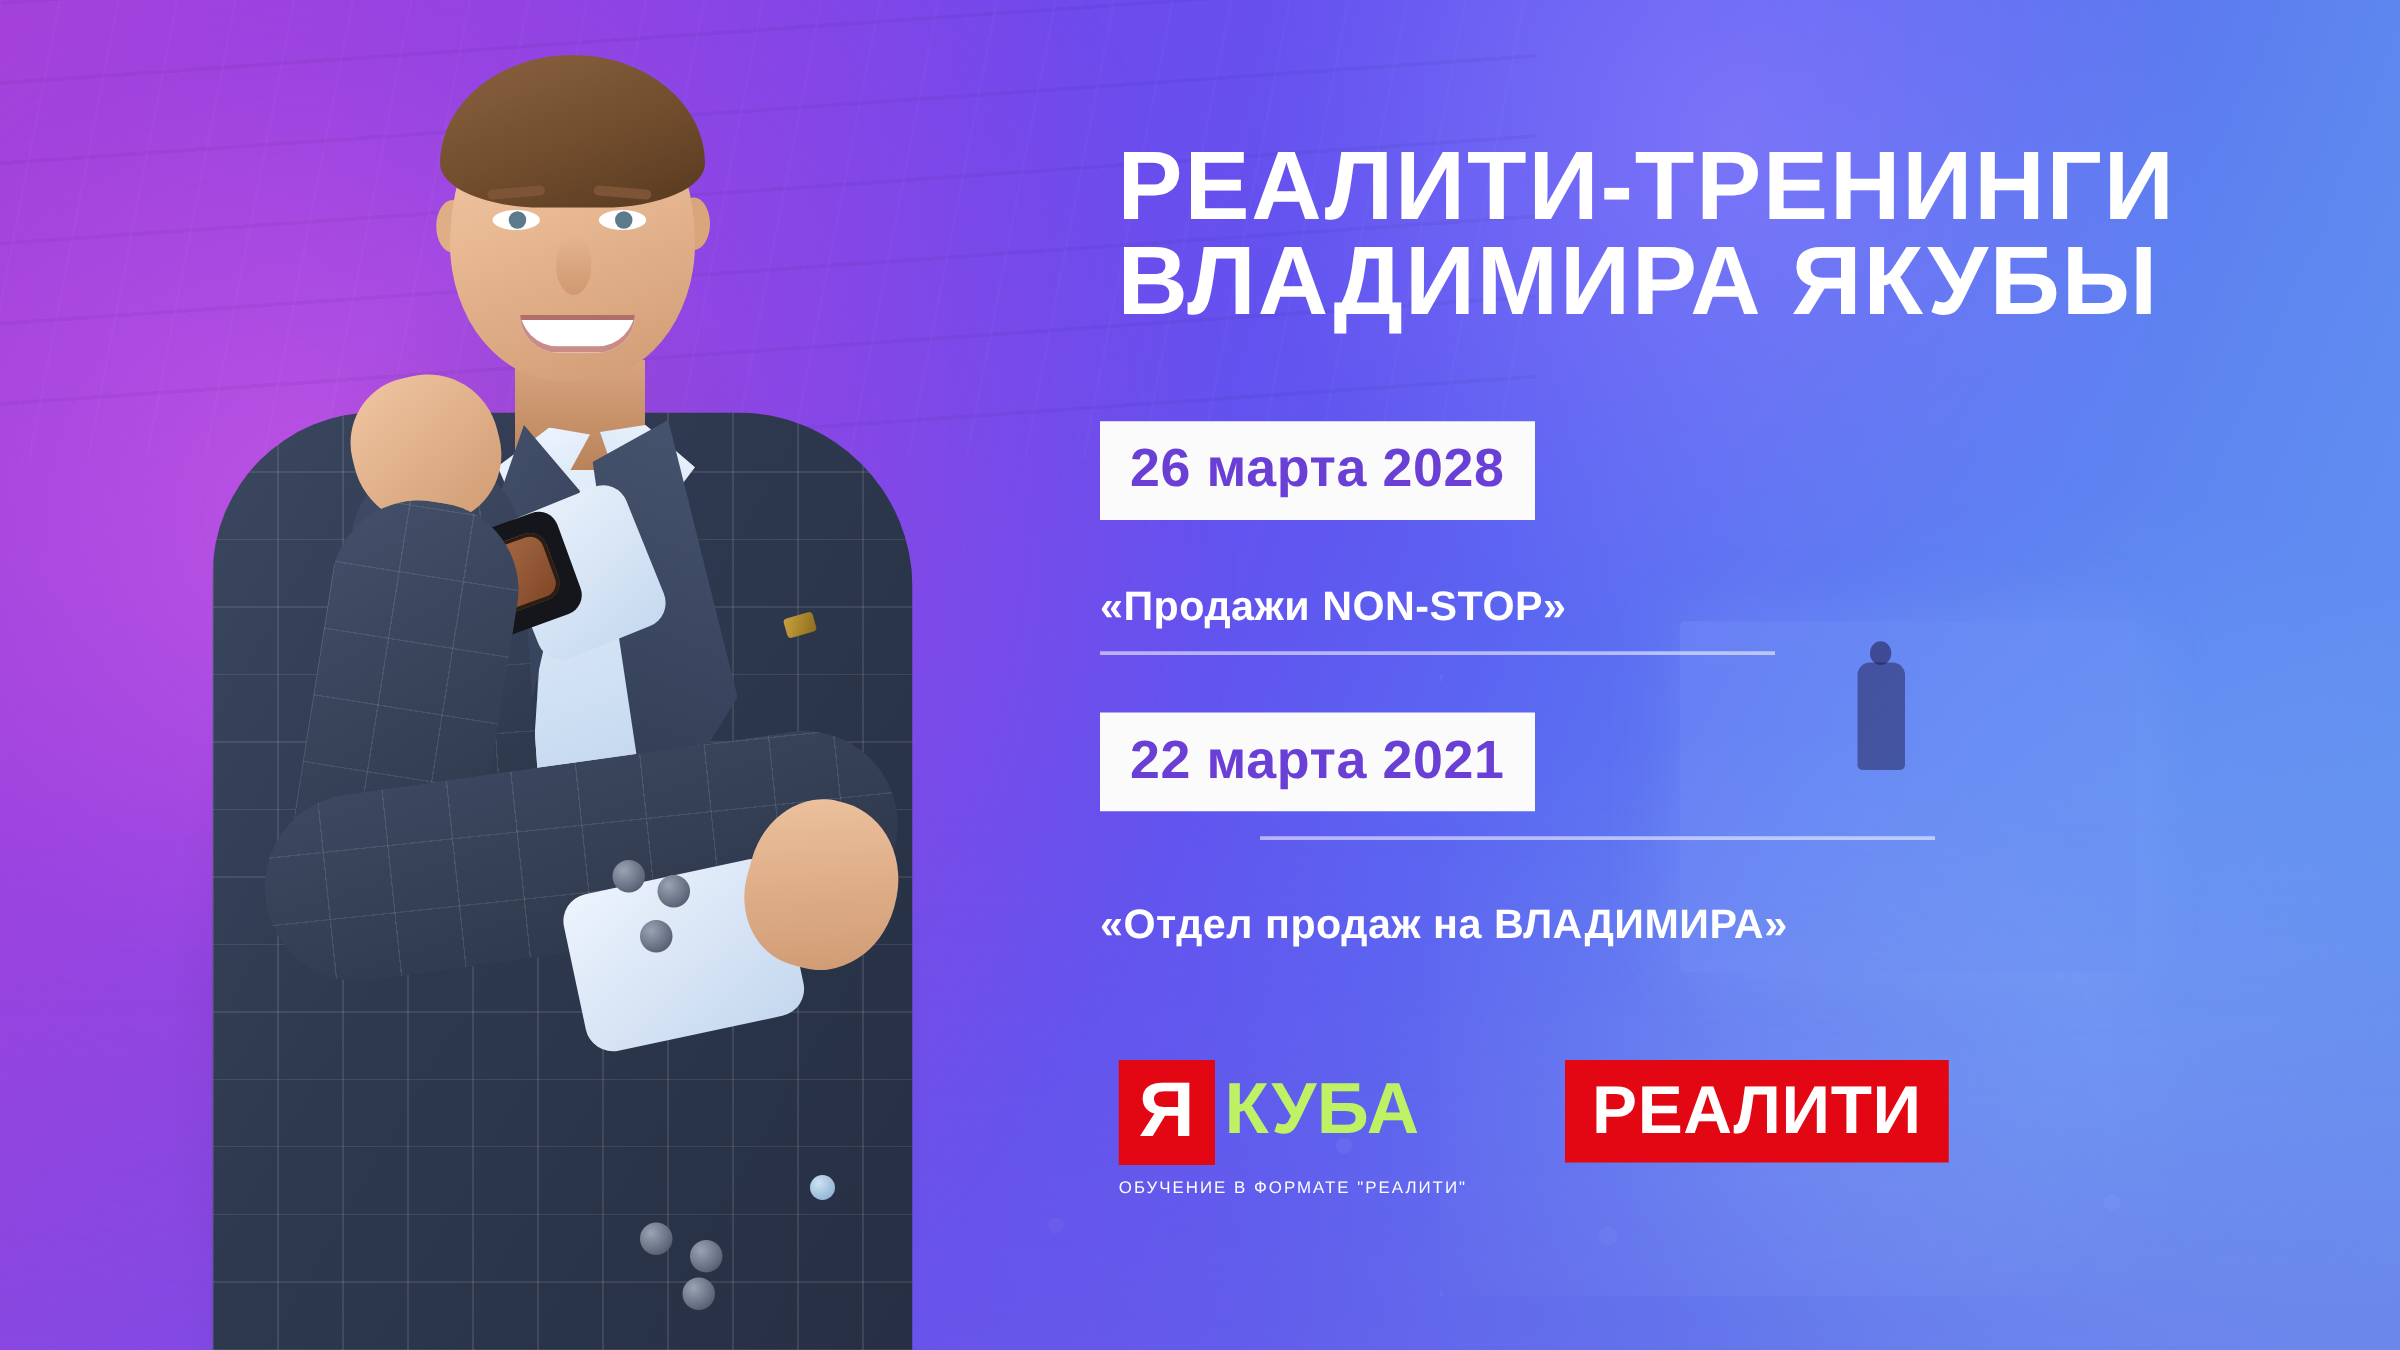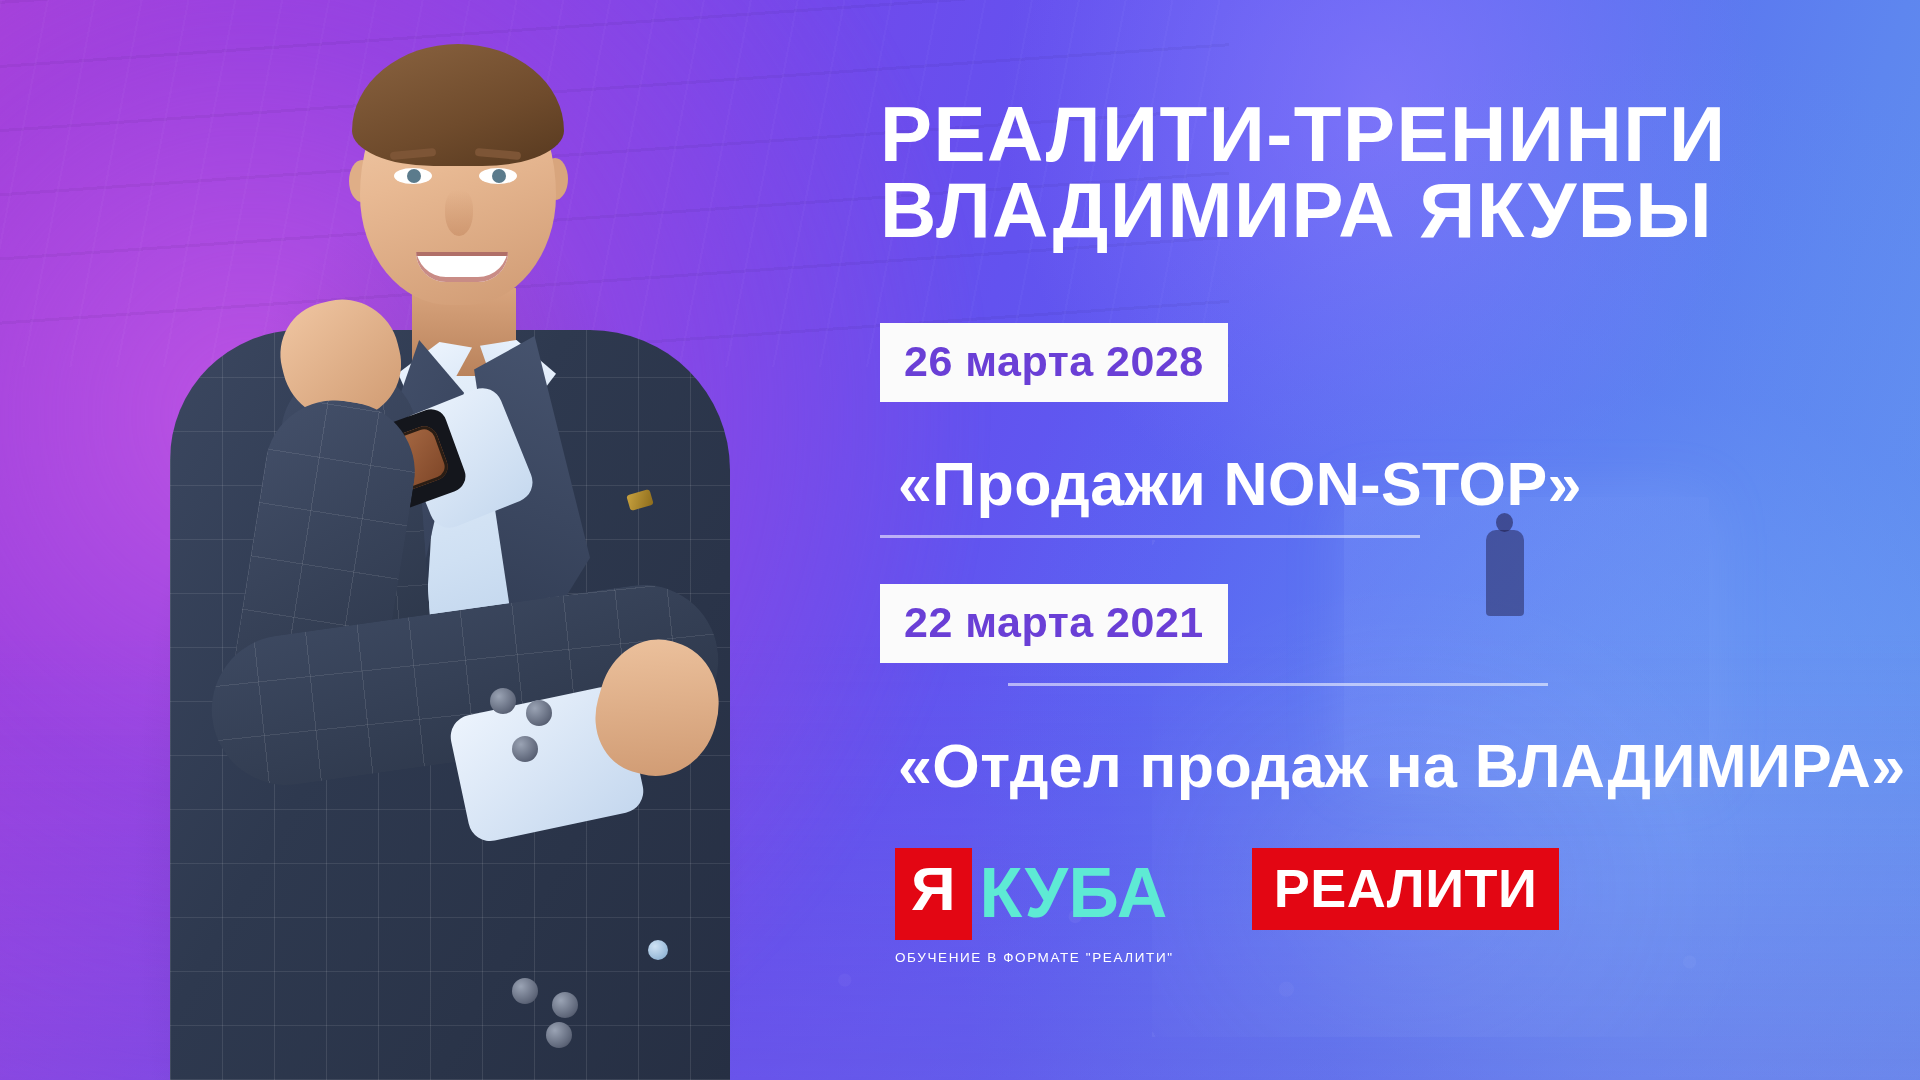--- a/index.html
+++ b/index.html
@@ -381,21 +381,21 @@
 
   
   .content {
     position: absolute;
     left: 880px;
     top: 96px;
     width: 960px;
   }
 
   .headline {
-    margin: 0;
+    margin: 14px;
     color: #ffffff;
     font-size: 78px;
     line-height: 0.98;
     font-weight: 700;
     letter-spacing: 1.5px;
     text-transform: uppercase;
     white-space: nowrap;
   }
   .headline .line2 { display: block; }
 
@@ -408,26 +408,25 @@
     line-height: 1;
     padding: 17px 24px 19px 24px;
     letter-spacing: 0.5px;
     white-space: nowrap;
   }
   .badge-row-1 { margin-top: 74px; }
   .badge-row-2 { margin-top: 46px; }
 
   .subtitle {
     color: #ffffff;
-    font-size: 61px;
+    font-size: 33px;
     font-weight: 700;
     line-height: 1;
     letter-spacing: 0.4px;
     white-space: nowrap;
-    margin-left: 18px;
   }
   .subtitle-1 { margin-top: 52px; }
   .subtitle-2 { margin-top: 50px; }
 
   .divider {
     height: 3px;
     background: rgba(255,255,255,0.55);
     margin-top: 20px;
   }
   .divider-1 { width: 540px; }
@@ -452,22 +451,22 @@
   .logo-ya {
     background: #e30613;
     color: #ffffff;
     font-size: 62px;
     font-weight: 700;
     line-height: 1;
     padding: 10px 16px 12px 16px;
     letter-spacing: 0;
   }
   .logo-kuba {
-    color: #5eead4;
-    font-size: 70px;
+    color: #bef264;
+    font-size: 58px;
     font-weight: 700;
     line-height: 1;
     padding: 10px 0 12px 8px;
     letter-spacing: 0.5px;
     text-align: center;
   }
   .logo-tagline {
     margin-top: 10px;
     color: #ffffff;
     font-size: 13.5px;

